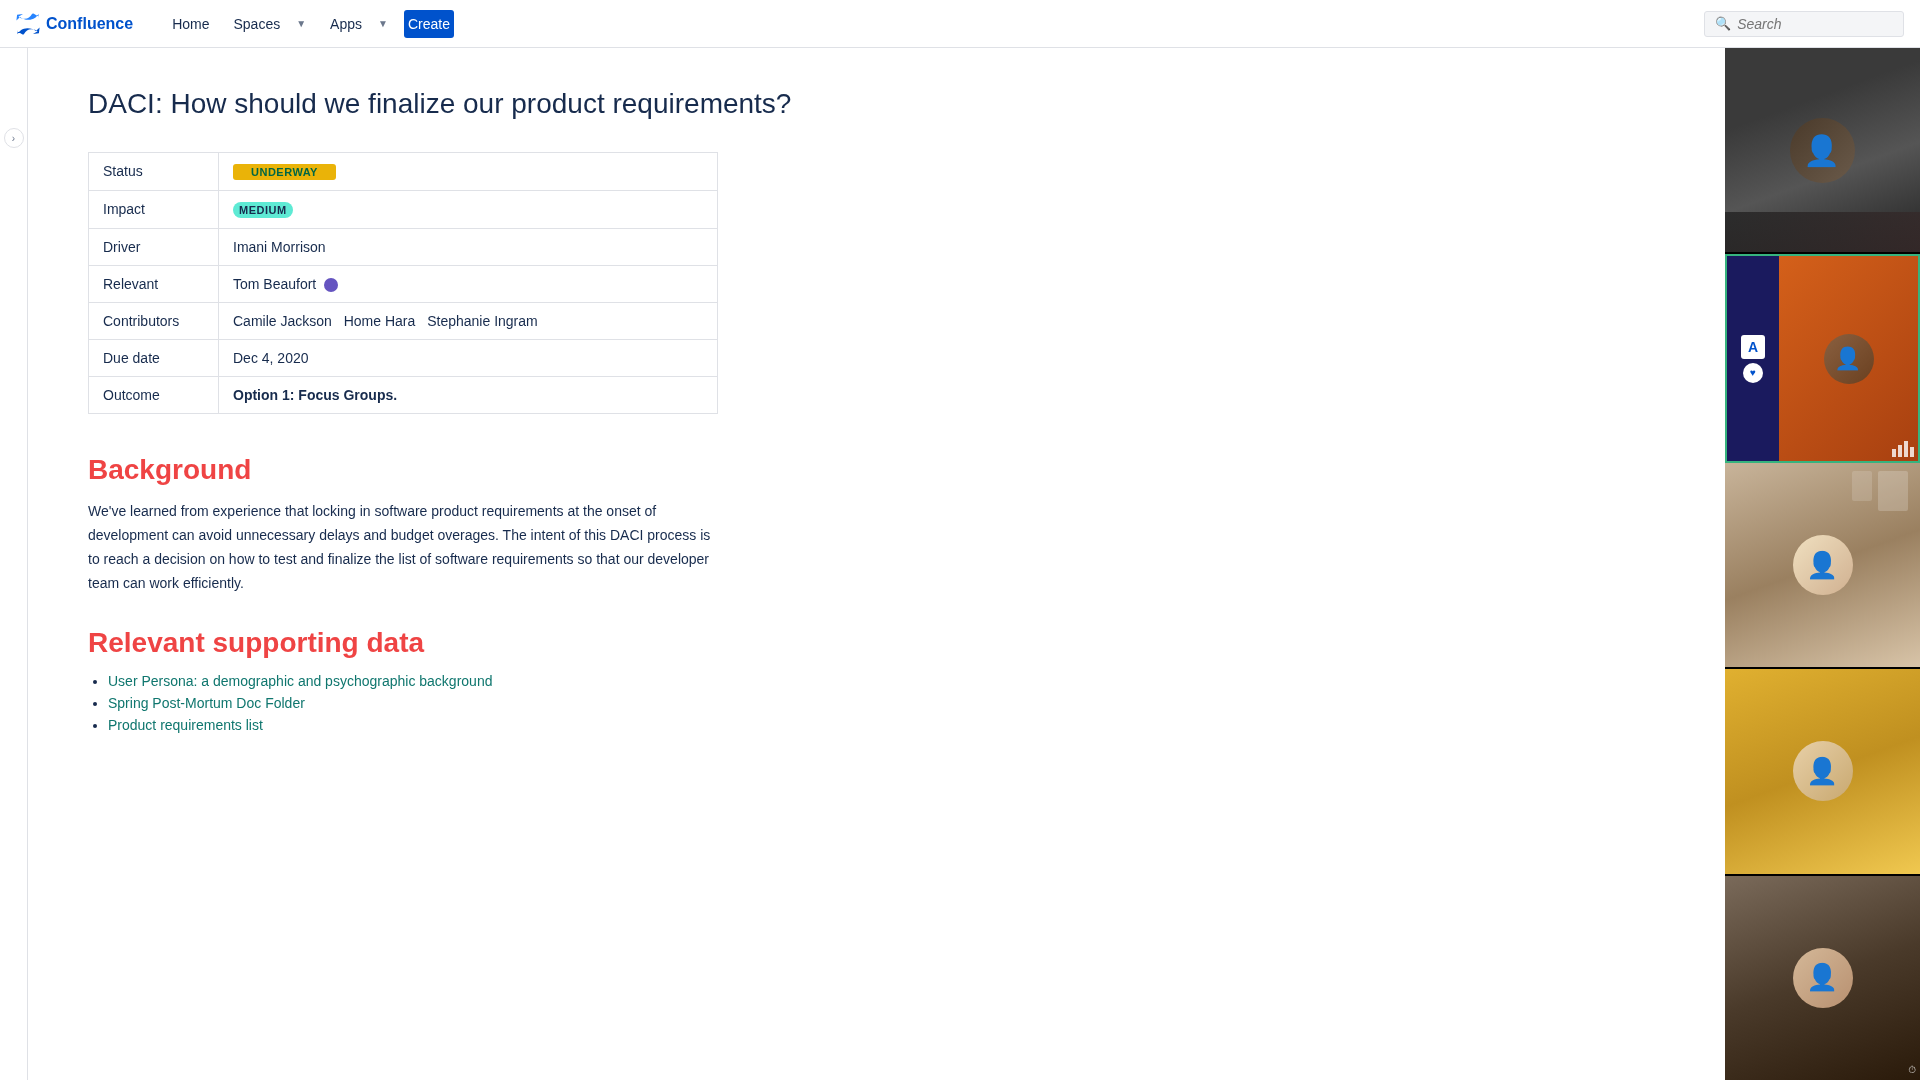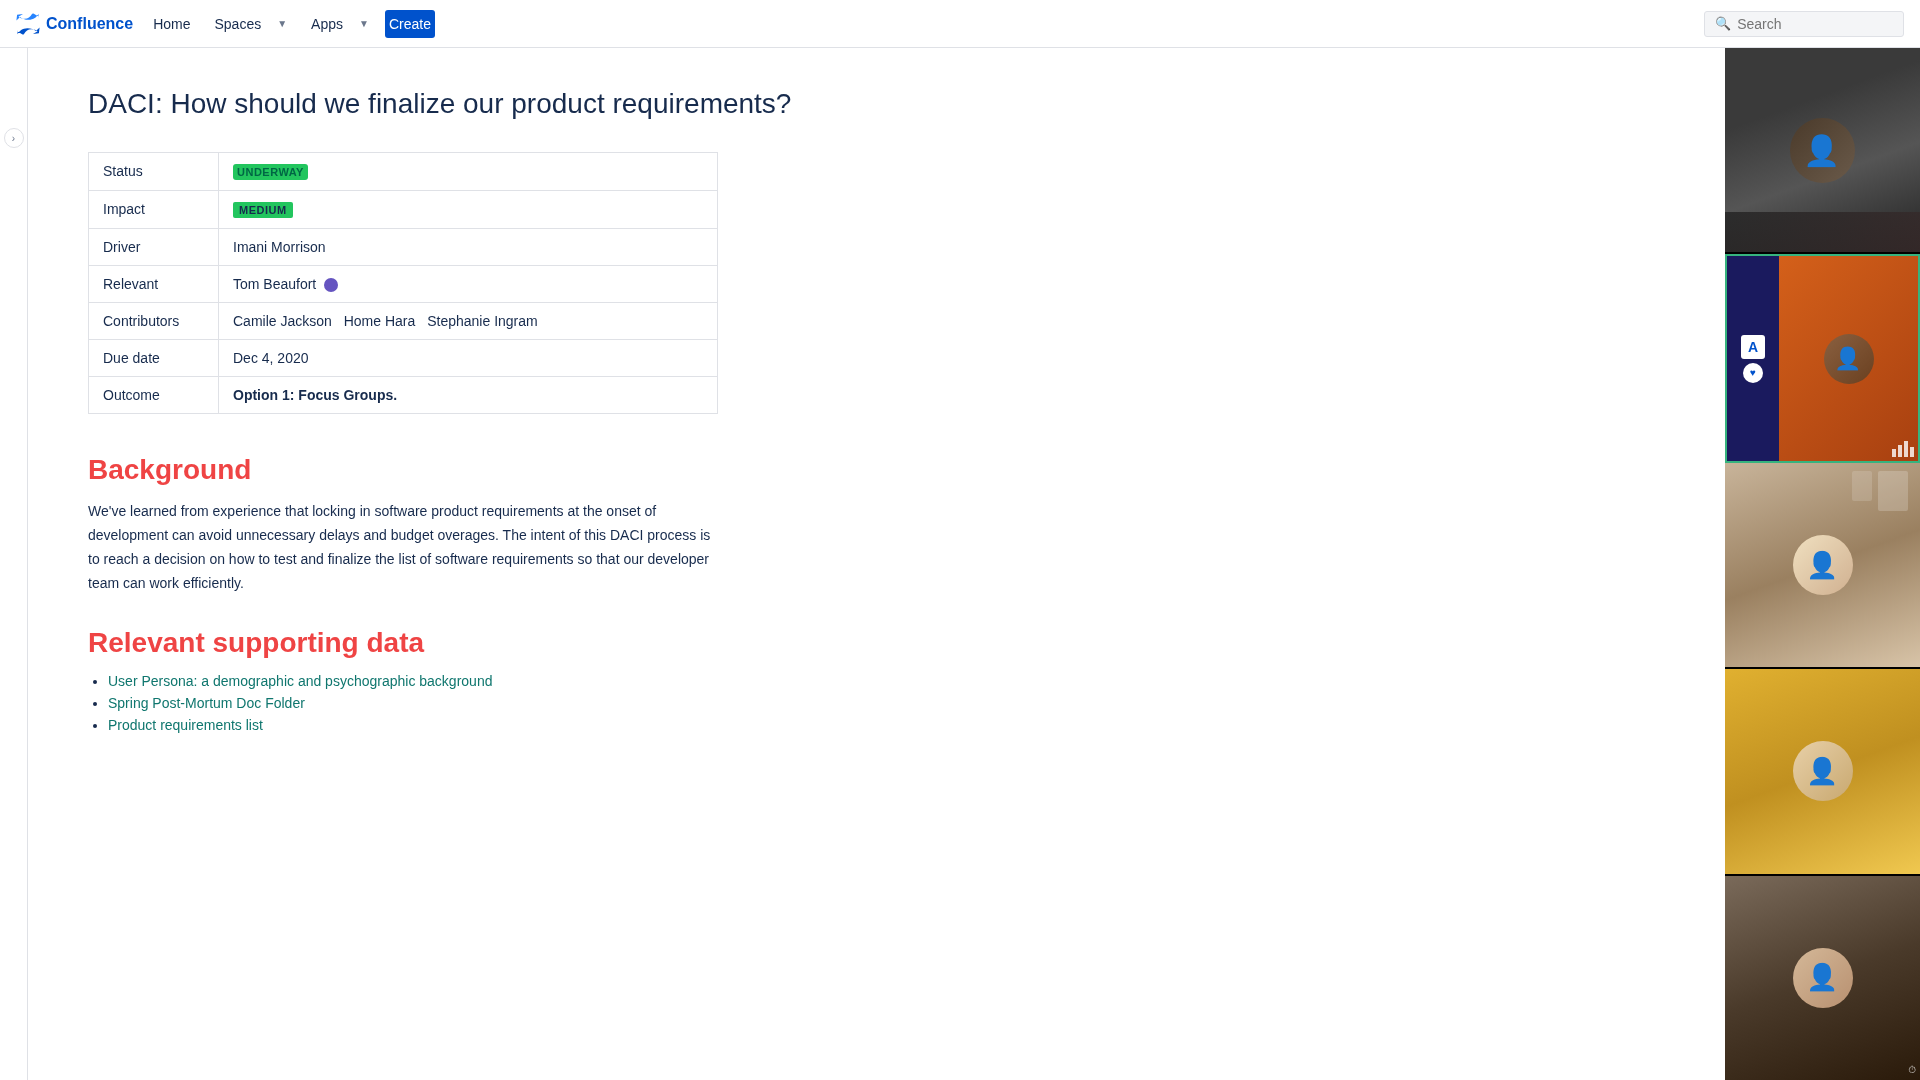--- a/index.html
+++ b/index.html
@@ -4,40 +4,40 @@
   <style>
     * { margin: 0; padding: 0; box-sizing: border-box; }
     body { font-family: -apple-system, BlinkMacSystemFont, 'Segoe UI', Helvetica, Arial, sans-serif; font-size: 14px; color: #172b4d; background: #fff; width: 1920px; height: 1080px; overflow: hidden; display: flex; flex-direction: column; }
 
     
     .topnav {
       display: flex; align-items: center; height: 48px;
       background: #fff; border-bottom: 1px solid #dfe1e6;
       padding: 0 16px; gap: 8px; flex-shrink: 0; z-index: 10;
     }
-    .logo { display: flex; align-items: center; gap: 6px; margin-right: 4px; }
+    .logo { display: flex; align-items: center; gap: 6px; margin-right: 23px; }
     .logo-icon { width: 24px; height: 24px; }
     .logo-text { font-size: 16px; font-weight: 600; color: #0052cc; }
     .nav-link {
       font-size: 14px; color: #172b4d; padding: 4px 8px; cursor: pointer;
       border-radius: 3px; border: none; background: none;
     }
     .nav-link-with-arrow { display: flex; align-items: center; gap: 16px; }
     .nav-arrow { font-size: 10px; color: #6b778c; }
     .create-btn {
       background: #0052cc; color: #fff; border: none; border-radius: 3px;
       padding: 6px 4px; font-size: 14px; font-weight: 500; cursor: pointer;
     }
     .search-box {
       margin-left: auto; display: flex; align-items: center;
       border: 1px solid #dfe1e6; border-radius: 3px; padding: 4px 10px; gap: 6px;
       background: #f4f5f7; width: 200px;
     }
     .search-icon { color: #6b778c; font-size: 13px; }
-    .search-input { border: none; background: transparent; font-size: 14px; color: #6b778c; outline: none; width: 140px; }
+    .search-input { border: none; background: transparent; font-size: 14px; color: #6b778c; outline: none; width: 140px; font-style: italic; }
 
     
     .main-layout { display: flex; flex: 1; overflow: hidden; }
 
     
     .sidebar-toggle {
       width: 28px; background: #fff; display: flex; align-items: flex-start;
       padding-top: 80px; justify-content: center; border-right: 1px solid #dfe1e6; flex-shrink: 0;
     }
     .toggle-btn {
@@ -61,28 +61,28 @@
       margin-bottom: 40px;
     }
     .daci-table td {
       border: 1px solid #dfe1e6; padding: 10px 14px; vertical-align: top;
     }
     .daci-table .label-cell {
       width: 130px; color: #172b4d; font-size: 14px; background: #fff;
     }
     .daci-table .value-cell { color: #172b4d; font-size: 14px; }
     .badge-underway {
-      display: inline-block; padding: 2px 4px; border-radius: 3px;
+      display: inline-block; padding: 2px 18px; border-radius: 3px;
       font-size: 11px; font-weight: 700; letter-spacing: 0.5px;
-      background: #22c55e; color: #006644;
+      background: #eab308; color: #006644;
     }
     .badge-medium {
-      display: inline-block; padding: 2px 6px; border-radius: 2px;
+      display: inline-block; padding: 2px 6px; border-radius: 8px;
       font-size: 11px; font-weight: 700; letter-spacing: 0.5px;
-      background: #22c55e; color: #172b4d;
+      background: #5eead4; color: #172b4d;
     }
     .approver-avatar {
       display: inline-block; width: 14px; height: 14px; border-radius: 50%;
       background: #6554c0; vertical-align: middle; margin-left: 4px;
     }
     .contributor-name { margin-right: 8px; }
 
     
     .section-title { font-size: 28px; font-weight: 600; color: #ef4444; margin-bottom: 14px; }
     .section-body { font-size: 14px; color: #172b4d; line-height: 1.7; margin-bottom: 32px; max-width: 630px; }

